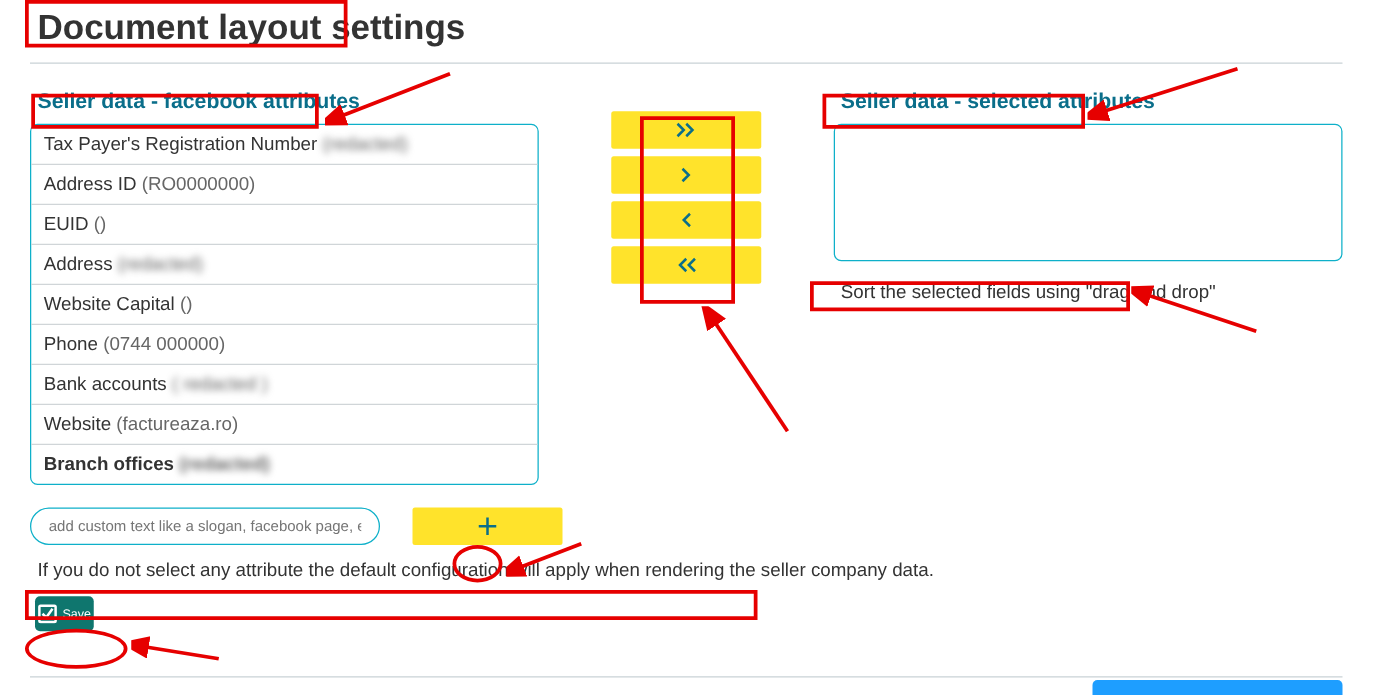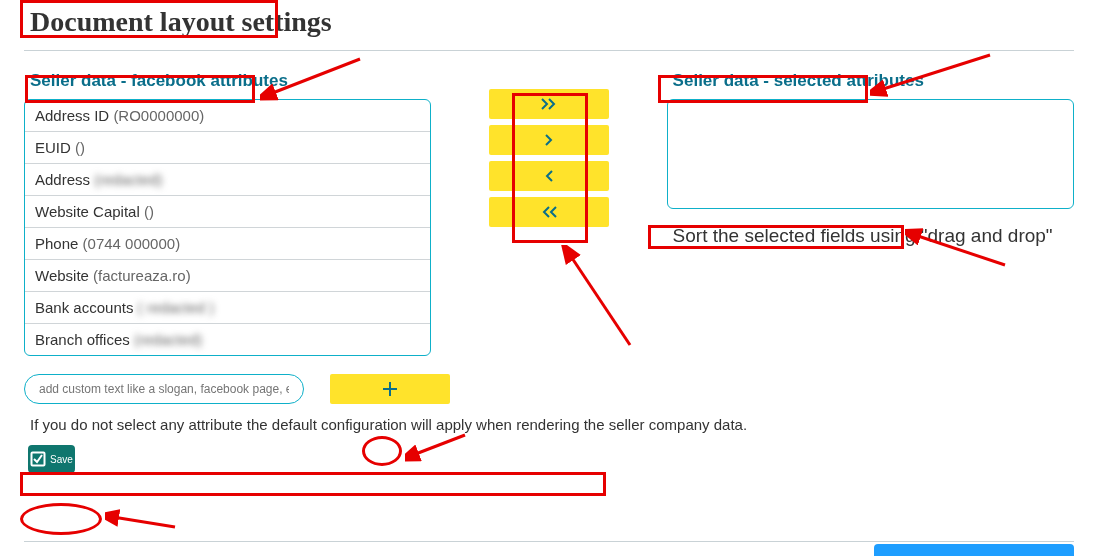--- a/index.html
+++ b/index.html
@@ -6,21 +6,21 @@
   body {
     font-family: Arial, Helvetica, sans-serif;
     background: #fff;
     width: 1098px;
     height: 556px;
     position: relative;
     overflow: hidden;
   }
 
   .page-title {
-    font-family: Liberation Serif, serif;
+    font-family: Liberation Sans, sans-serif;
     font-stretch: condensed;
     font-size: 28px;
     color: #333;
     padding: 4px 6px;
     margin: 2px 0 8px 24px;
     display: inline-block;
   }
 
   .rule {
     border: none;
@@ -62,42 +62,42 @@
     border-bottom: 1px solid #d0d5d8;
     padding: 7px 10px;
     font-family: "Arial Narrow", Arial, sans-serif;
     font-stretch: condensed;
     font-size: 15px;
     color: #333;
     cursor: pointer;
     white-space: nowrap;
     overflow: hidden;
   }
-  .attr-item:last-child { border-bottom: none; }
+  .attr-item:last-child { border-bottom: none; font-weight: bold; }
   .attr-item .val { color: #666; }
 
   .blur { filter: blur(3px); color:#bbb; }
 
   .btn-yellow {
     background: #ffe32b;
     border: none;
     width: 120px;
     height: 30px;
     display: flex;
     align-items: center;
     justify-content: center;
     cursor: pointer;
     border-radius: 2px;
   }
   .btn-yellow svg { stroke: #0a6e8a; }
 
   .sort-hint {
     font-family: "Arial Narrow", Arial, sans-serif;
     font-stretch: condensed;
-    font-size: 19px;
+    font-size: 15px;
     color: #333;
     margin-top: 14px;
     padding: 2px 6px;
     display: inline-block;
   }
 
   .custom-row {
     display: flex;
     align-items: center;
     gap: 26px;
@@ -178,27 +178,28 @@
 
 
 <h1 class="page-title">Document layout settings</h1>
 <hr class="rule">
 
 <div class="columns">
 
   <div class="col-left">
     <div class="section-title">Seller data - facebook attributes</div>
     <div class="attr-list" id="avail-list">
+        <div class="attr-item"><span>Tax Payer's Registration Number </span><span class="val blur">(redacted)</span></div>
         <div class="attr-item"><span>Address ID </span><span class="val">(RO0000000)</span></div>
         <div class="attr-item"><span>EUID </span><span class="val">()</span></div>
         <div class="attr-item"><span>Address </span><span class="val blur">(redacted)</span></div>
         <div class="attr-item"><span>Website Capital </span><span class="val">()</span></div>
         <div class="attr-item"><span>Phone </span><span class="val">(0744 000000)</span></div>
+        <div class="attr-item"><span>Bank accounts </span><span class="val blur">( redacted )</span></div>
         <div class="attr-item"><span>Website </span><span class="val">(factureaza.ro)</span></div>
-        <div class="attr-item"><span>Bank accounts </span><span class="val blur">( redacted )</span></div>
         <div class="attr-item"><span>Branch offices </span><span class="val blur">(redacted)</span></div>
       </div>
   </div>
 
   <div class="col-mid">
     <button class="btn-yellow">
       <svg width="20" height="14" viewBox="0 0 20 14" fill="none" stroke-width="2">
           <polyline points="3,2 8,7 3,12"></polyline>
           <polyline points="10,2 15,7 10,12"></polyline>
         </svg>

